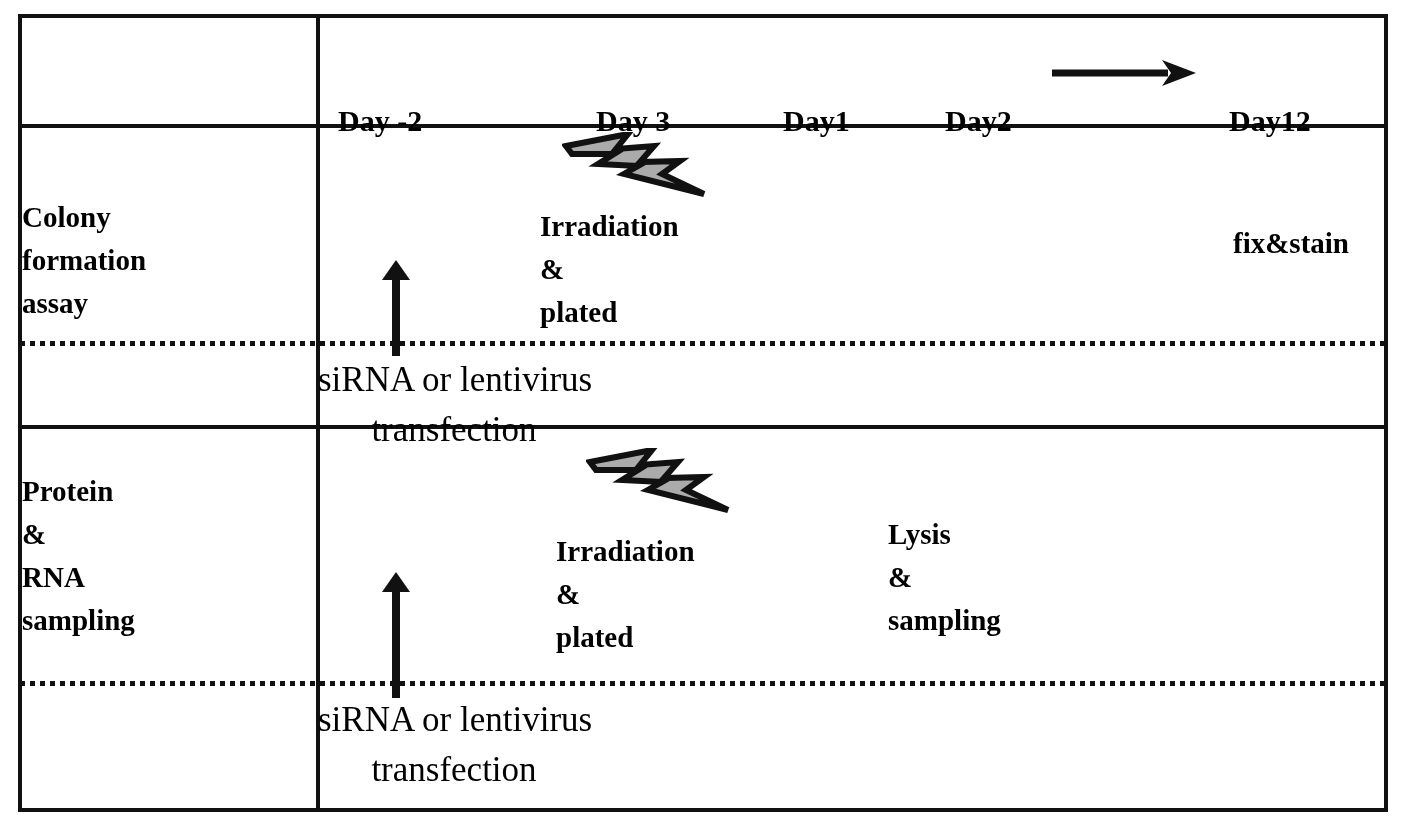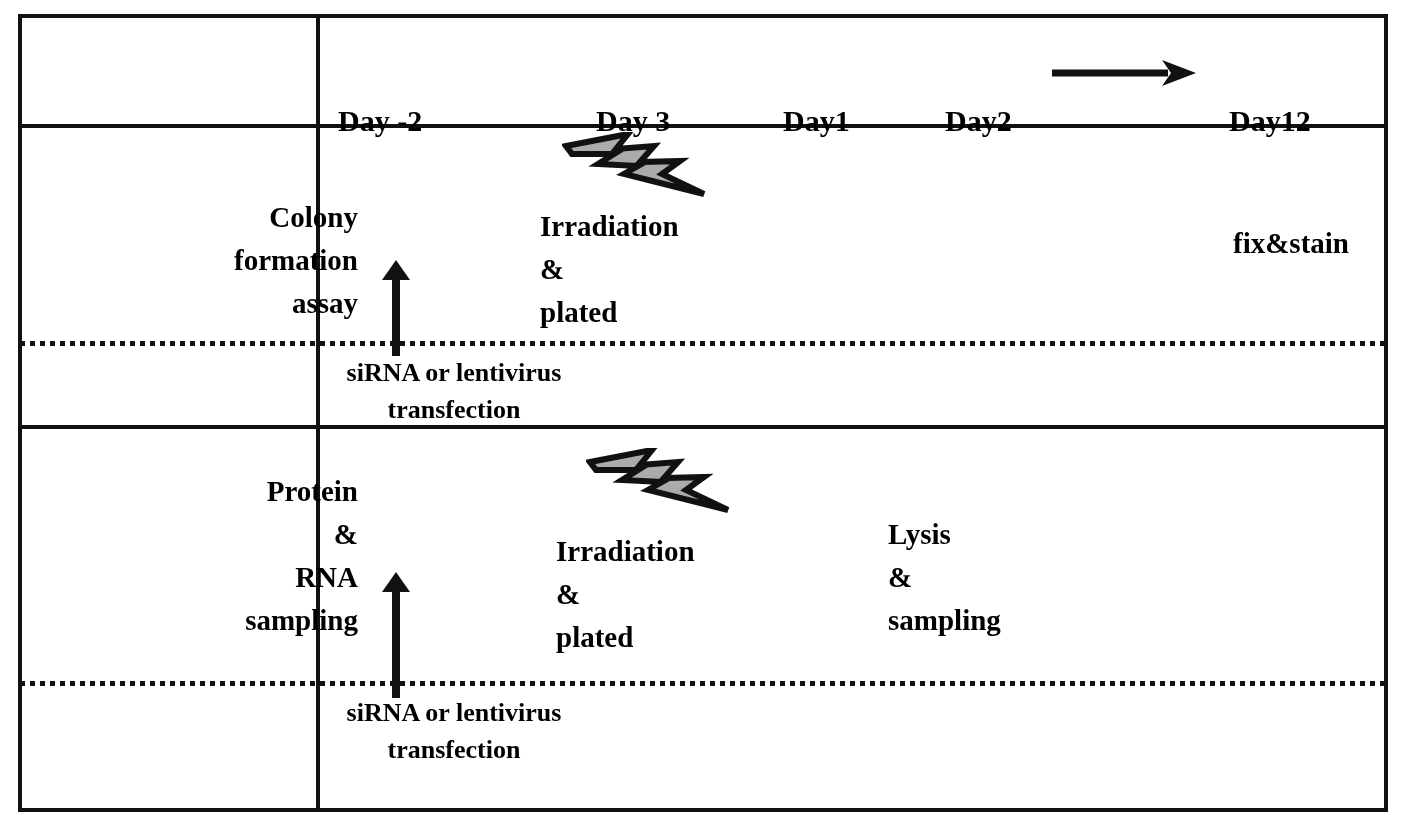--- a/index.html
+++ b/index.html
@@ -88,25 +88,24 @@
     top: 56px;
     width: 148px;
     height: 34px;
   }
 
   
   .rowlabel {
     position: absolute;
     left: 22px;
     width: 292px;
-    text-align: right;
+    text-align: left;
     font-weight: bold;
     font-size: 29px;
     line-height: 1.48;
-    padding-left: 44px;
   }
   .rowlabel.colony  { top: 196px; }
   .rowlabel.protein { top: 470px; }
 
   
   .blk {
     position: absolute;
     font-weight: bold;
     font-size: 29px;
     line-height: 1.48;
@@ -114,22 +113,22 @@
     white-space: nowrap;
   }
 
   .irr1   { left: 540px; top: 205px; width: 222px; }
   .irr2   { left: 556px; top: 530px; width: 222px; }
   .lysis  { left: 888px; top: 492px; width: 206px; margin-top: 21px; }
   .fixst  { left: 1196px; top: 222px; width: 190px; text-align: center; }
 
   .transf {
     position: absolute;
-    font-weight: bold;
-    font-size: 26px;
+    font-weight: normal;
+    font-size: 35px;
     line-height: 1.42;
     text-align: center;
     white-space: nowrap;
   }
   .transf.t1 { left: 318px; top: 355px; width: 272px; }
   .transf.t2 { left: 318px; top: 695px; width: 272px; }
 
   
   .uparrow {
     position: absolute;

